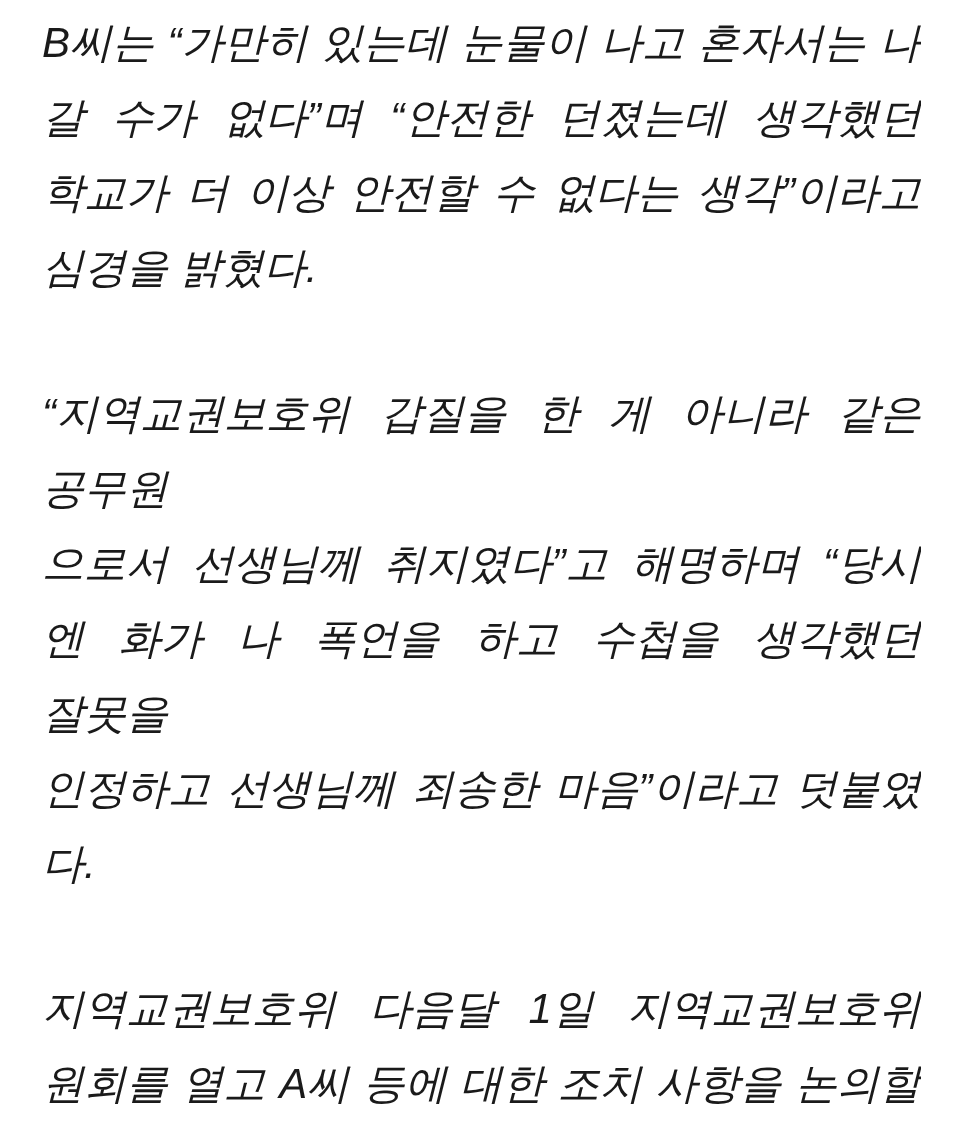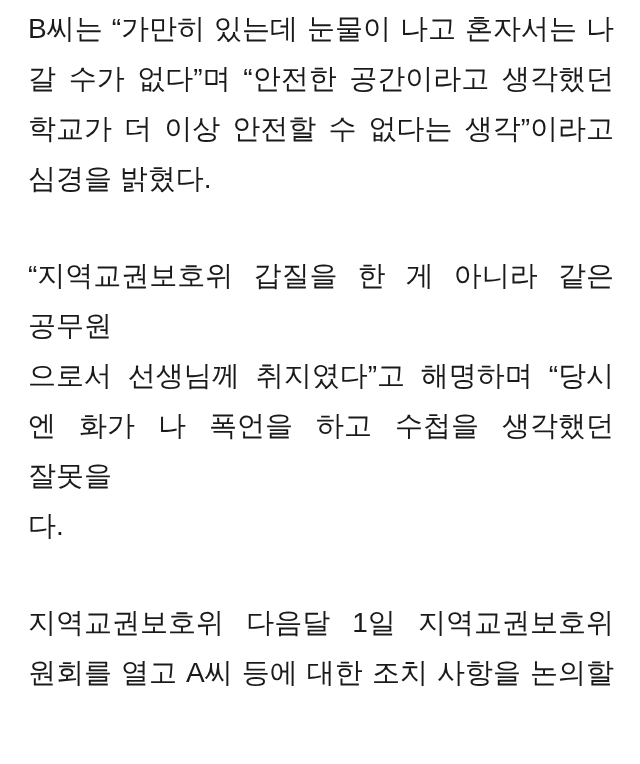--- a/index.html
+++ b/index.html
@@ -18,20 +18,21 @@
     width: 640px;
     height: 764px;
     padding: 4px 26px 0 28px;
     color: #1a1a1a;
     font-size: 28px;
     line-height: 50px;
     font-weight: 400;
   }
   .para {
     margin: 0 0 47px 0;
+    font-style: italic;
   }
   .para:last-child {
     margin-bottom: 0;
   }
   .line {
     text-align: justify;
     text-align-last: justify;
     word-break: keep-all;
     overflow: hidden;
     white-space: normal;
@@ -40,27 +41,28 @@
     text-align: center;
     text-align-last: left;
   }
 </style>
 </head>
 <body>
 
 <main class="article" style="background: rgb(255, 255, 255); color: rgb(26, 26, 26);">
     <div class="para">
       <div class="line">B씨는 “가만히 있는데 눈물이 나고 혼자서는 나</div>
-      <div class="line">갈 수가 없다”며 “안전한 공간이라고 생각했던</div>
+      <div class="line">갈 수가 없다”며 “안전한 던졌는데 생각했던</div>
       <div class="line">학교가 더 이상 안전할 수 없다는 생각”이라고</div>
       <div class="line last">심경을 밝혔다.</div>
     </div>
     <div class="para">
       <div class="line">“지역교권보호위 갑질을 한 게 아니라 같은 공무원</div>
       <div class="line">으로서 선생님께 취지였다”고 해명하며 “당시</div>
       <div class="line">엔 화가 나 폭언을 하고 수첩을 생각했던 잘못을</div>
+      <div class="line">인정하고 선생님께 죄송한 마음”이라고 덧붙였</div>
       <div class="line last">다.</div>
     </div>
     <div class="para">
       <div class="line">지역교권보호위 다음달 1일 지역교권보호위</div>
       <div class="line">원회를 열고 A씨 등에 대한 조치 사항을 논의할</div>
     </div>
   </main>
 
 </body></html>

